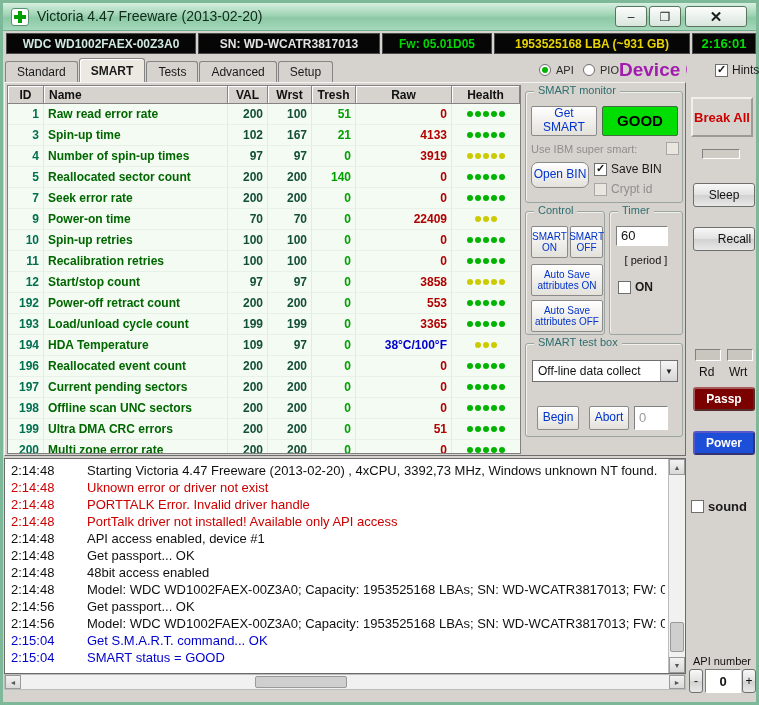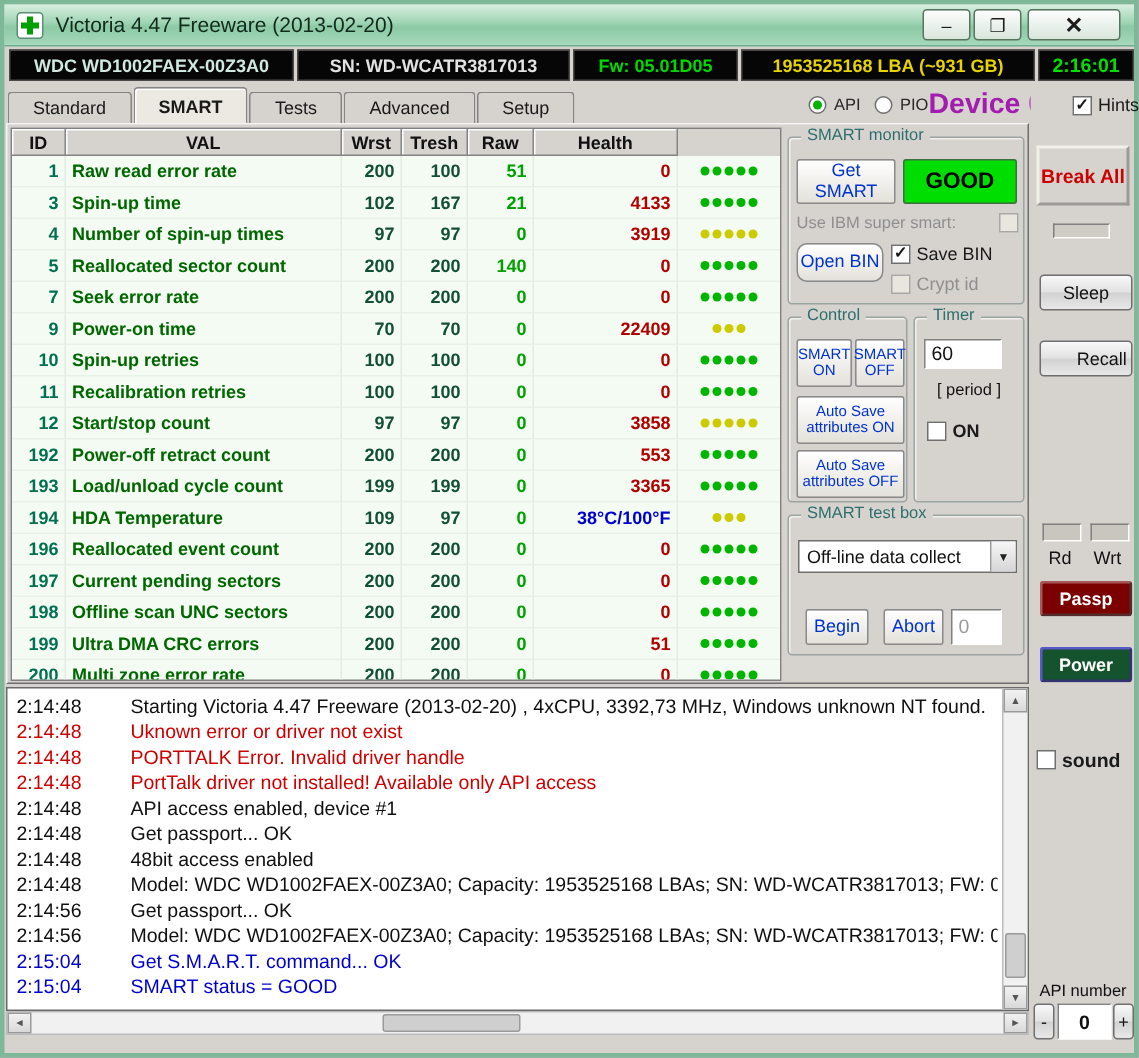--- a/index.html
+++ b/index.html
@@ -23,21 +23,21 @@
   .winbtn.close { font-size:15px; font-weight:bold; }
 
   
   .infobar { position:absolute; left:0; top:30px; right:0; height:21px; }
   .seg { position:absolute; top:0; height:21px; background:#060606; border:1px solid #4a4a4a;
          display:flex; align-items:center; justify-content:center;
          font-size:12px; font-weight:bold; white-space:nowrap; overflow:hidden; }
 
   
   .tabstrip { position:absolute; left:2px; top:55px; height:24px; display:flex; align-items:flex-end; }
-  .tab { display:flex; align-items:center; justify-content:center; padding:0 16px; height:21px;
+  .tab { display:flex; align-items:center; justify-content:center; padding:0 11px; height:21px;
          font-size:12px; color:#1a1a1a; background:#d6d3ce; border:1px solid #848484; border-bottom:none;
          border-radius:3px 3px 0 0; margin-right:1px; cursor:pointer;text-align:right; }
   .tab.active { height:24px; font-weight:bold; background:#ece9e2; box-shadow:inset 1px 1px 0 #fff; }
   .modebar { position:absolute; top:58px; height:18px; display:flex; align-items:center; gap:5px; }
   .radio { width:12px; height:12px; border-radius:50%; background:#fff; border:1px solid #6f6f6f; position:relative; cursor:pointer; }
   .radio.sel::after { content:""; position:absolute; inset:2px; border-radius:50%; background:#00b400; }
   .mlabel { font-size:11px; color:#2a2a2a; }
   .device { font-size:19px; font-weight:bold; color:#a21caf; }
 
   
@@ -88,21 +88,21 @@
              display:flex; align-items:center; justify-content:center; font-size:8px; color:#222; }
 
   
   .sidebar { position:absolute; left:684px; top:54px; width:69px; bottom:0; background:#d6d3ce; }
   .sbtn { position:absolute; display:flex; align-items:center; justify-content:center;
           background:linear-gradient(#f8f8f8,#e2e2e2 48%,#d2d2d2 52%,#e8e8e8);
           border:1px solid #6f6f6f; border-radius:3px; font-size:12px; color:#111; cursor:pointer; }
   .breakall { position:absolute; display:flex; align-items:center; justify-content:center;
               background:#d6d3ce; border:2px outset #f0efe8; color:#cc0000; font-weight:bold; font-size:13px; cursor:pointer; }
   .passp { background:#7b0000; color:#fff; font-weight:bold; border:2px outset #a85858; }
-  .power { background:#14532d; color:#fff; font-weight:bold; border:2px outset #5858c8; }
+  .power { background:#1d4ed8; color:#fff; font-weight:bold; border:2px outset #5858c8; }
   .led { position:absolute; width:26px; height:12px; background:#c9c6c0; border:1px solid;
          border-color:#808080 #fff #fff #808080; }
   .ledlabel { position:absolute; font-size:12px; color:#111; }
   .indbox { position:absolute; width:38px; height:10px; background:#cfccc6; border:1px solid;
             border-color:#808080 #fff #fff #808080; }
   .smalllabel { position:absolute; font-size:11px; color:#111; text-align:center; }
 
   
   .log { position:absolute; left:1px; top:455px; width:682px; height:216px; background:#fff;
          border:1px solid #6a6a6a; overflow:hidden; }
@@ -168,20 +168,21 @@
   </div>
   <div class="modebar" style="left:616px;">
     <span class="device">Device 0</span>
   </div>
 
   <div class="tabpage">
 
     <div class="table">
       <div class="thead">
         <div class="thcell">ID</div>
+        <div class="thcell name">Name</div>
         <div class="thcell">VAL</div>
         <div class="thcell">Wrst</div>
         <div class="thcell">Tresh</div>
         <div class="thcell">Raw</div>
         <div class="thcell">Health</div>
       </div>
       <div>
           <div class="trow">
             <div class="tcell c-id">1</div>
             <div class="tcell c-name">Raw read error rate</div>

